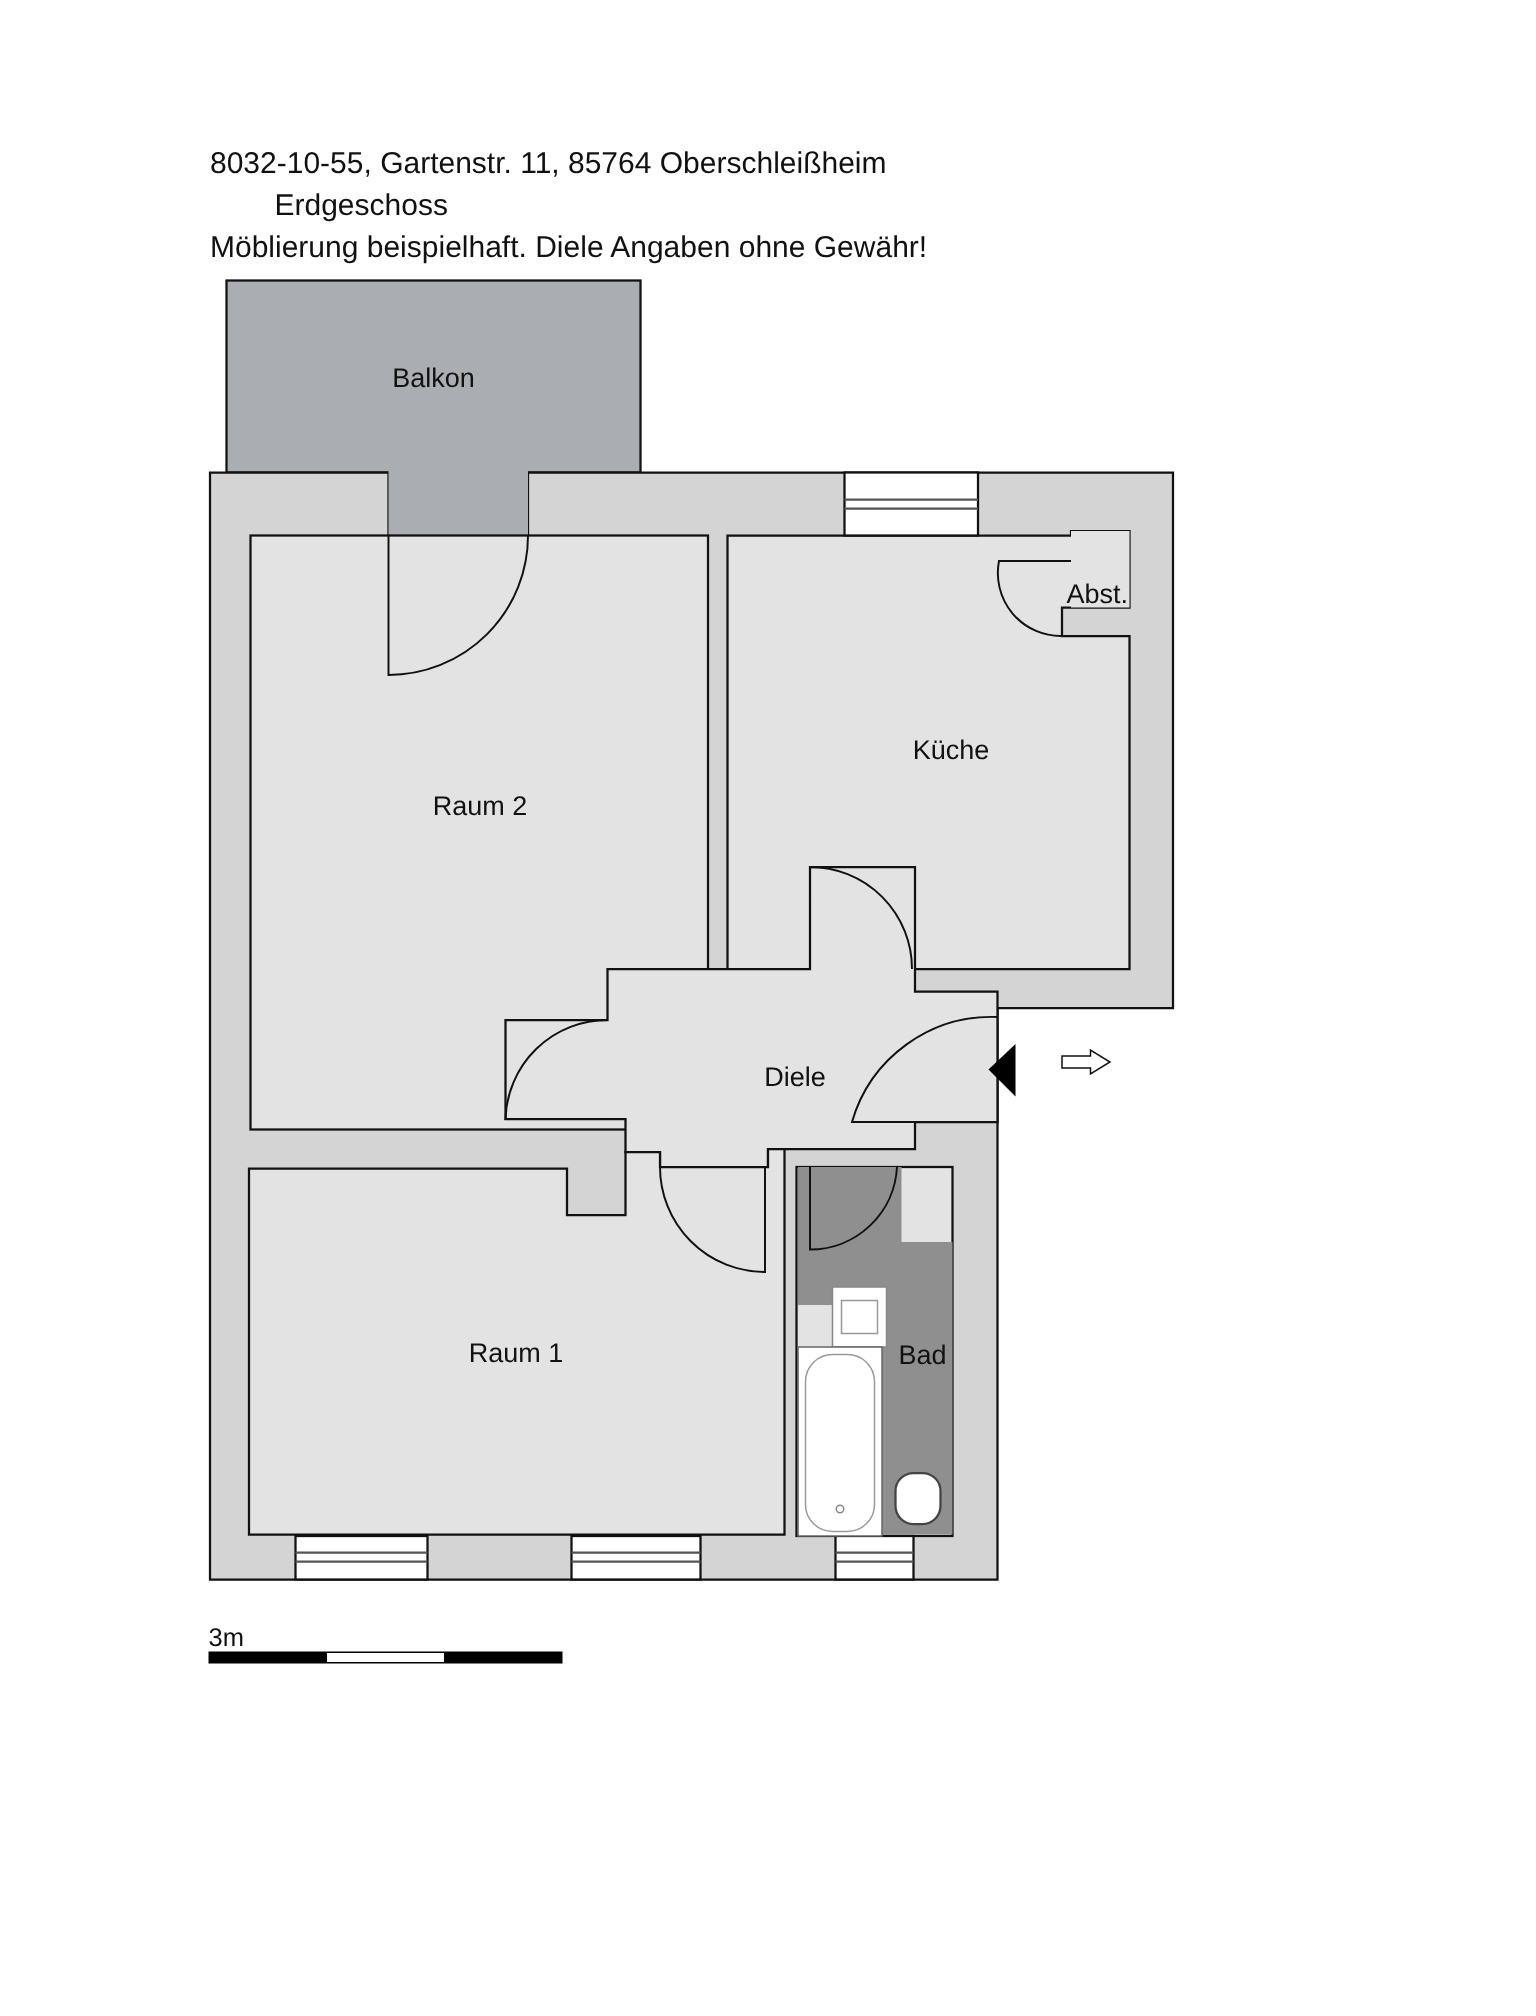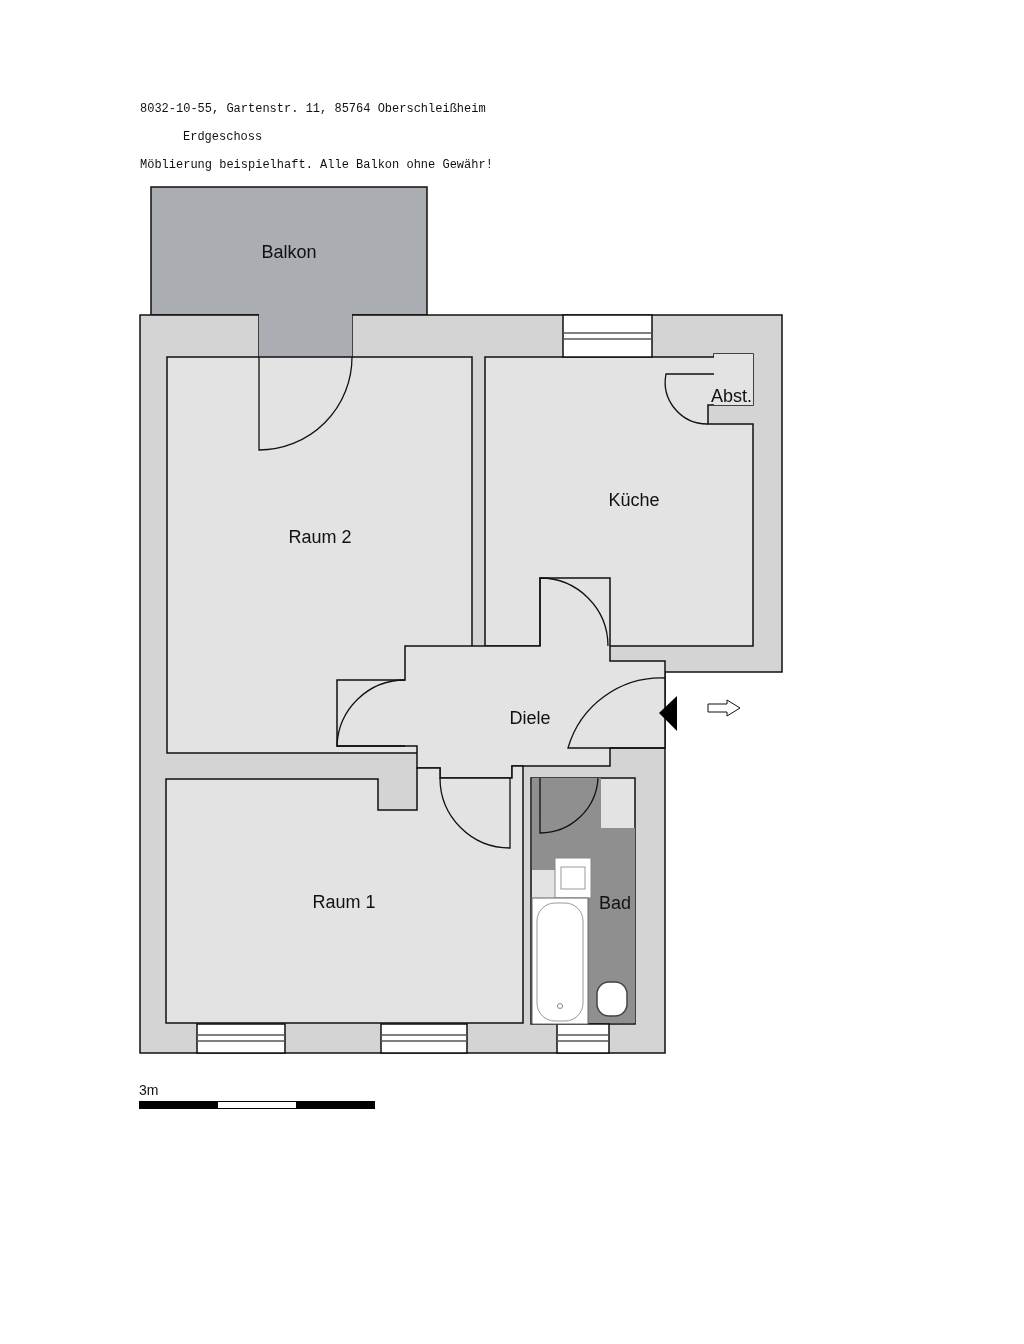--- a/index.html
+++ b/index.html
@@ -1,28 +1,28 @@
 <!DOCTYPE html>
 <html><head>
 <meta charset="utf-8">
 <style>
   html,body{margin:0;padding:0;background:#ffffff;}
   body{width:1024px;height:1344px;position:relative;overflow:hidden;font-family:"Liberation Sans",sans-serif;color:#111;}
-  .hdr{position:absolute;left:140px;font-size:12px;line-height:28px;white-space:nowrap;font-family:Liberation Mono, monospace;}
+  .hdr{position:absolute;left:140px;font-size:20px;line-height:28px;white-space:nowrap;}
   #l1{top:95px;} #l2{top:123px;margin-left:43px;} #l3{top:151px;}
   svg{position:absolute;left:0;top:0;}
   .lbl{font-family:"Liberation Sans",sans-serif;font-size:18px;fill:#111;}
-  .scale-lbl{position:absolute;left:139px;top:1082px;font-size:14px;}
+  .scale-lbl{position:absolute;left:139px;top:1082px;font-size:17px;}
 </style>
 </head>
 <body>
 
 <div id="l1" class="hdr">8032-10-55, Gartenstr. 11, 85764 Oberschleißheim</div>
 <div id="l2" class="hdr">Erdgeschoss</div>
-<div id="l3" class="hdr">Möblierung beispielhaft. Alle Balkon ohne Gewähr!</div>
+<div id="l3" class="hdr">Möblierung beispielhaft. Diele Angaben ohne Gewähr!</div>
 
 <svg width="1024" height="1344" viewBox="0 0 1024 1344">
 
   <rect x="151" y="187" width="276" height="128" fill="#aaadb1" stroke="#111" stroke-width="1.5"></rect>
 
   <g fill="#d4d4d4" stroke="#111" stroke-width="1.5">
     <path d="M140 315 H259 V357 H352 V315 H782 V672 H665 V748 H665 V1053 H140 Z"></path>
   </g>
 
   <rect x="259" y="314" width="93" height="43" fill="#aaadb1"></rect>

